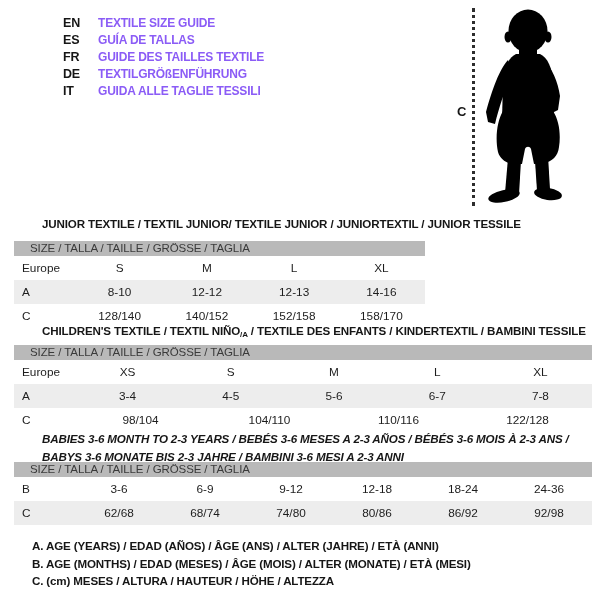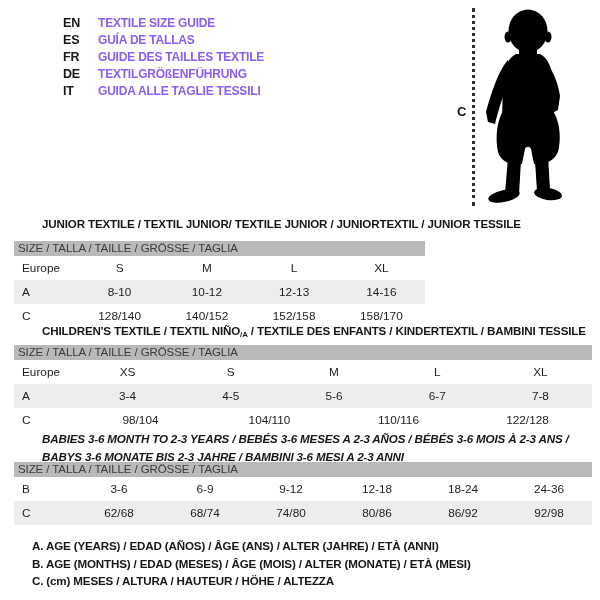--- a/index.html
+++ b/index.html
@@ -18,21 +18,21 @@
   .baby-svg{position:absolute;left:478px;top:6px;}
 
   
   .section-title{position:absolute;left:22px;font-weight:bold;font-size:11.6px;color:#161616;
                  letter-spacing:-0.15px;white-space:nowrap;line-height:18px;margin-left:20px;}
   .sub{font-size:8px;vertical-align:-2px;}
 
   
   .stable{position:absolute;left:14px;}
   .size-bar{height:15px;line-height:15px;background:#b9b9b9;color:#3a3a3a;font-size:11.5px;
-            padding-left:4px;letter-spacing:-0.1px;}
+            padding-left:16px;letter-spacing:-0.1px;}
   .trow{display:flex;height:24px;align-items:center;font-size:11.8px;color:#1d1d1d;}
   .trow.alt{background:#ededed;}
   .c-label{width:62px;padding-left:8px;box-sizing:border-box;}
   .c-val{flex:1;text-align:center;}
 
   
   .footnotes{position:absolute;left:32px;top:537px;}
   .footnote{font-weight:bold;font-size:11.6px;line-height:17.6px;color:#161616;
             letter-spacing:-0.15px;white-space:nowrap;}
 </style>
@@ -89,21 +89,21 @@
     <div class="trow">
       <div class="c-label">Europe</div>
       <div class="c-val">S</div>
       <div class="c-val">M</div>
       <div class="c-val">L</div>
       <div class="c-val">XL</div>
     </div>
     <div class="trow alt">
       <div class="c-label">A</div>
       <div class="c-val">8-10</div>
-      <div class="c-val">10-12</div>
+      <div class="c-val">12-12</div>
       <div class="c-val">12-13</div>
       <div class="c-val">14-16</div>
     </div>
     <div class="trow">
       <div class="c-label">C</div>
       <div class="c-val">128/140</div>
       <div class="c-val">140/152</div>
       <div class="c-val">152/158</div>
       <div class="c-val">158/170</div>
     </div>

